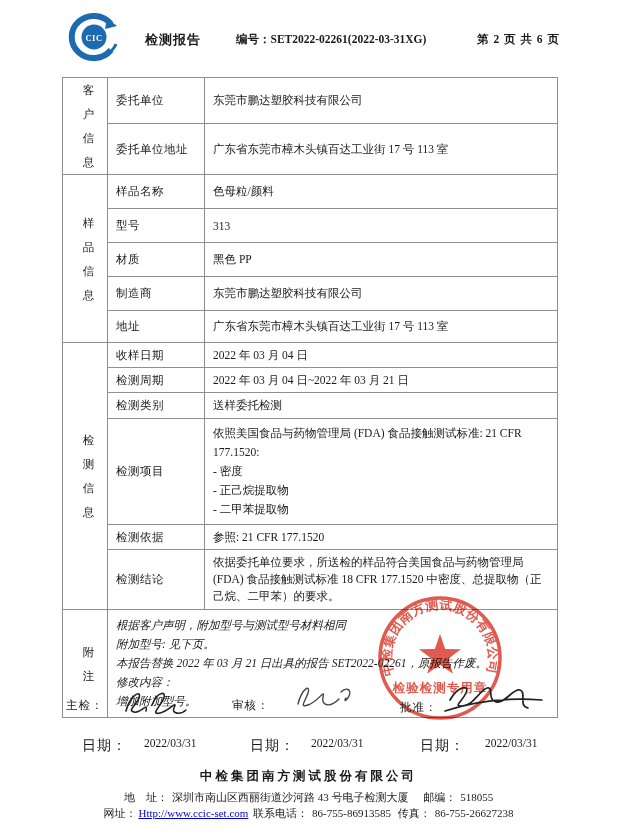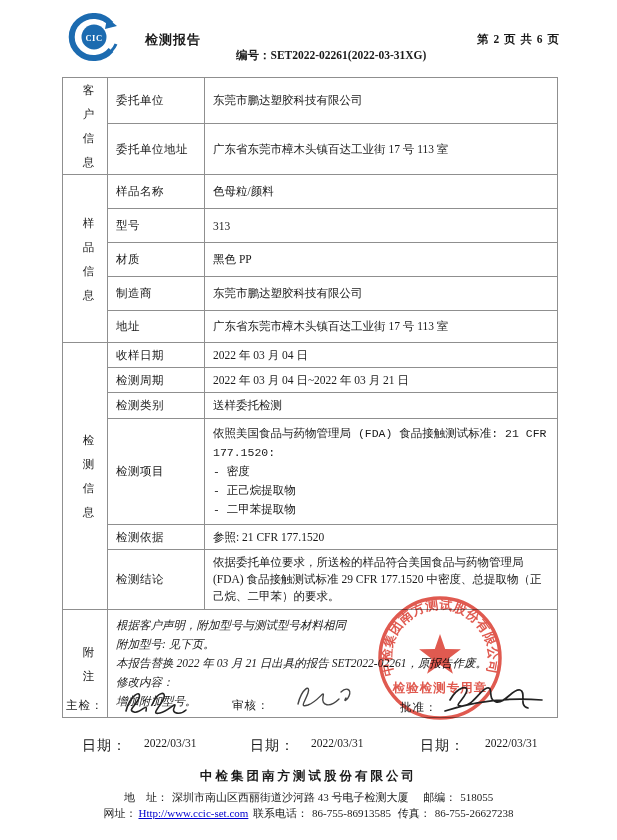--- a/index.html
+++ b/index.html
@@ -6,35 +6,35 @@
   html,body { background:#e8e8e8; }
   body { font-family:"Liberation Serif","DejaVu Serif",serif; }
   .page {
     position:relative; width:617px; height:840px; margin:0 auto;
     background:#ffffff; color:#1a1a1a; overflow:hidden;
   }
 
   
   .logo { position:absolute; left:63px; top:13px; }
   .hdr-title { position:absolute; left:145px; top:31px; font-size:13px; font-weight:bold; letter-spacing:1px; }
-  .hdr-no { position:absolute; left:236px; top:48px; font-size:11.5px; font-weight:bold; }
+  .hdr-no { position:absolute; left:236px; top:32px; font-size:11.5px; font-weight:bold; }
   .hdr-page { position:absolute; left:477px; top:32px; font-size:11.5px; font-weight:bold; letter-spacing:1px; }
 
   
   table.rpt {
     position:absolute; left:62px; top:77px; width:496px;
     border-collapse:collapse; table-layout:fixed;
     font-size:11.5px;
   }
   table.rpt td { border:1px solid #8f8f8f; vertical-align:middle;padding-left:8px; }
   td.sec { text-align:center; }
   td.sec span { display:inline-block; width:2.1em; line-height:24px; letter-spacing:1px; }
   td.lbl { padding-left:10px; letter-spacing:0.5px; }
   td.val { padding-left:12px; padding-right:8px; }
-  td.val-multi { padding:5px 8px 5px 12px; vertical-align:middle;font-family:Liberation Mono, monospace; }
+  td.val-multi { padding:5px 8px 5px 12px; vertical-align:middle; }
   td.val-multi div { line-height:19px; }
   td.val-wrap { padding:4px 8px 4px 12px; line-height:17px; }
   td.notes { padding:6px 8px 6px 10px; vertical-align:middle;font-style:italic; }
   td.notes div { line-height:19px; }
 
   
   .stamp { position:absolute; left:375px; top:593px; width:130px; height:130px;
            opacity:0.88; mix-blend-mode:multiply; pointer-events:none; }
 
   
@@ -130,21 +130,21 @@
         <div>- 正己烷提取物</div>
         <div>- 二甲苯提取物</div>
       </td>
     </tr>
     <tr style="height:25px">
       <td class="lbl">检测依据</td>
       <td class="val">参照: 21 CFR 177.1520</td>
     </tr>
     <tr style="height:50px">
       <td class="lbl">检测结论</td>
-      <td class="val-wrap">依据委托单位要求，所送检的样品符合美国食品与药物管理局 (FDA) 食品接触测试标准 29 CFR 177.1520 中密度、总提取物（正己烷、二甲苯）的要求。</td>
+      <td class="val-wrap">依据委托单位要求，所送检的样品符合美国食品与药物管理局 (FDA) 食品接触测试标准 18 CFR 177.1520 中密度、总提取物（正己烷、二甲苯）的要求。</td>
     </tr>
 
     <tr style="height:96px">
       <td class="sec"><span>附注</span></td>
       <td class="notes" colspan="2">
         <div>根据客户声明，附加型号与测试型号材料相同</div>
         <div>附加型号: 见下页。</div>
         <div>本报告替换 2022 年 03 月 21 日出具的报告 SET2022-02261，原报告作废。</div>
         <div>修改内容：</div>
         <div>增加附加型号。</div>

